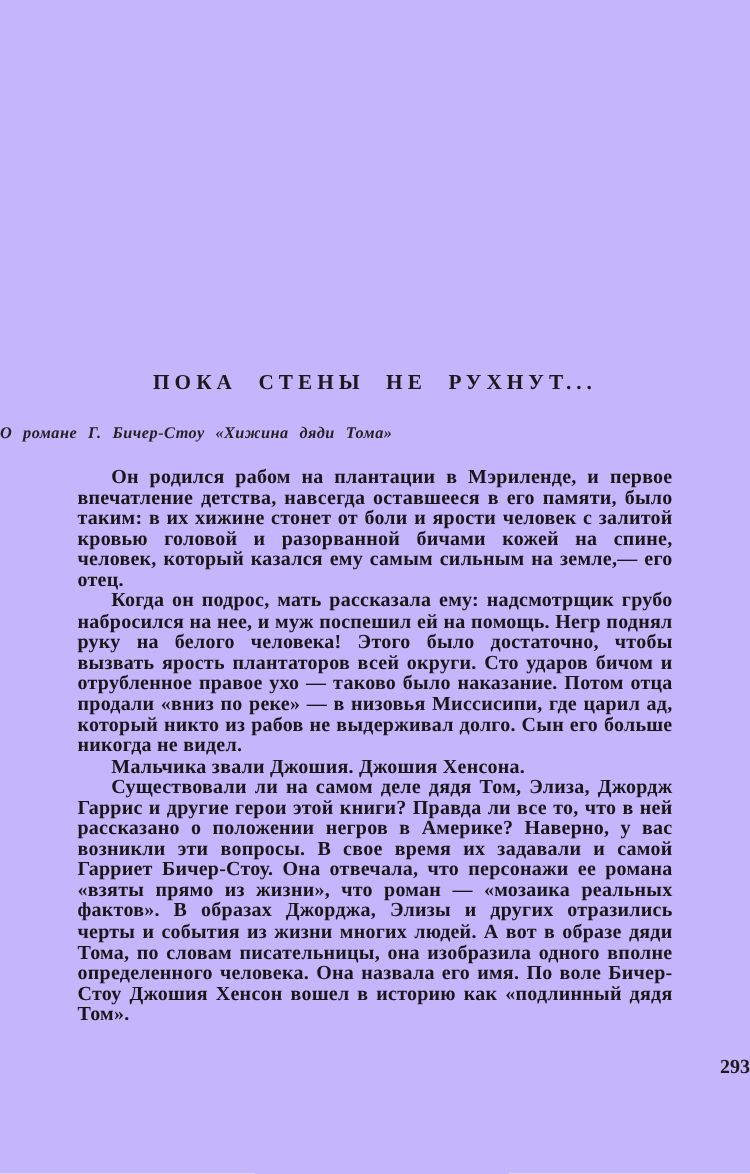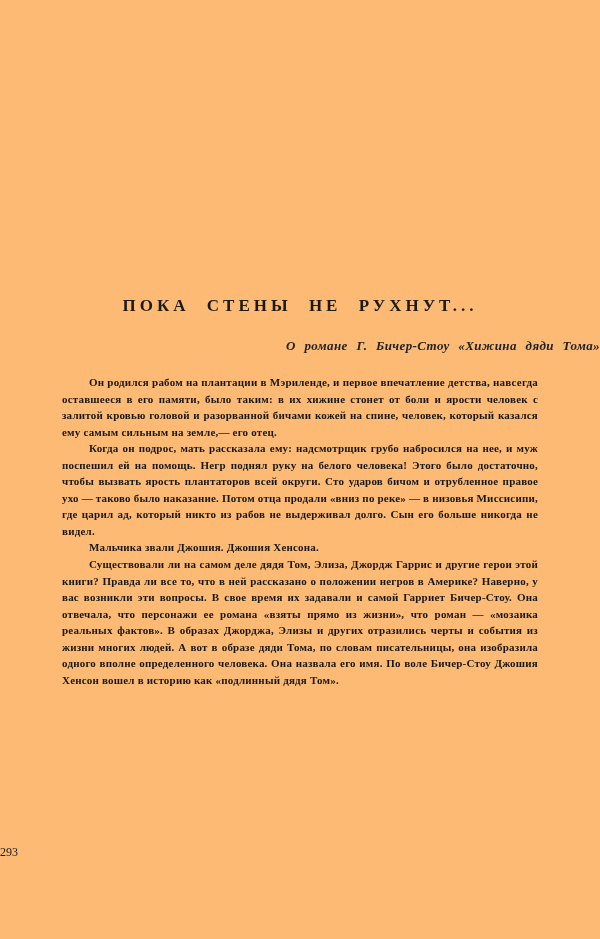--- a/index.html
+++ b/index.html
@@ -4,21 +4,21 @@
 <style>
   html, body {
     margin: 0;
     padding: 0;
     background: #ffffff;
   }
   .page {
     position: relative;
     width: 600px;
     height: 939px;
-    background: #fdba74;
+    background: #c4b5fd;
     color: #161616;
     font-family: "Liberation Serif", serif;
     overflow: hidden;
   }
   .title {
     position: absolute;
     top: 296px;
     left: 0;
     width: 100%;
     margin: 0;
@@ -28,53 +28,53 @@
     letter-spacing: 4px;
     word-spacing: 9px;
     color: #1a1a1a;
   }
   .subtitle {
     position: absolute;
     top: 338px;
     left: 0;
     width: 100%;
     margin: 0;
-    text-align: right;
+    text-align: left;
     font-style: italic;
     font-size: 13px;
     font-weight: 600;
     word-spacing: 5px;
     letter-spacing: 0.4px;
     color: #222222;
   }
   .body-text {
     position: absolute;
     top: 374px;
     left: 62px;
     width: 476px;
   }
   .body-text p {
     margin: 0;
     text-indent: 27px;
     text-align: justify;
-    font-size: 11px;
+    font-size: 16px;
     line-height: 16.55px;
     font-weight: 600;
     letter-spacing: 0.2px;
     color: #171717;
     font-family: Liberation Serif, serif;
   }
   .page-number {
     position: absolute;
     top: 845px;
     left: 0;
     width: 100%;
-    text-align: left;
-    font-size: 12px;
-    font-weight: 400;
+    text-align: right;
+    font-size: 16px;
+    font-weight: 700;
     color: #1a1a1a;
   }
 </style>
 </head>
 <body>
 
 <div class="page">
 
   <h1 class="title">ПОКА СТЕНЫ НЕ РУХНУТ...</h1>
 

